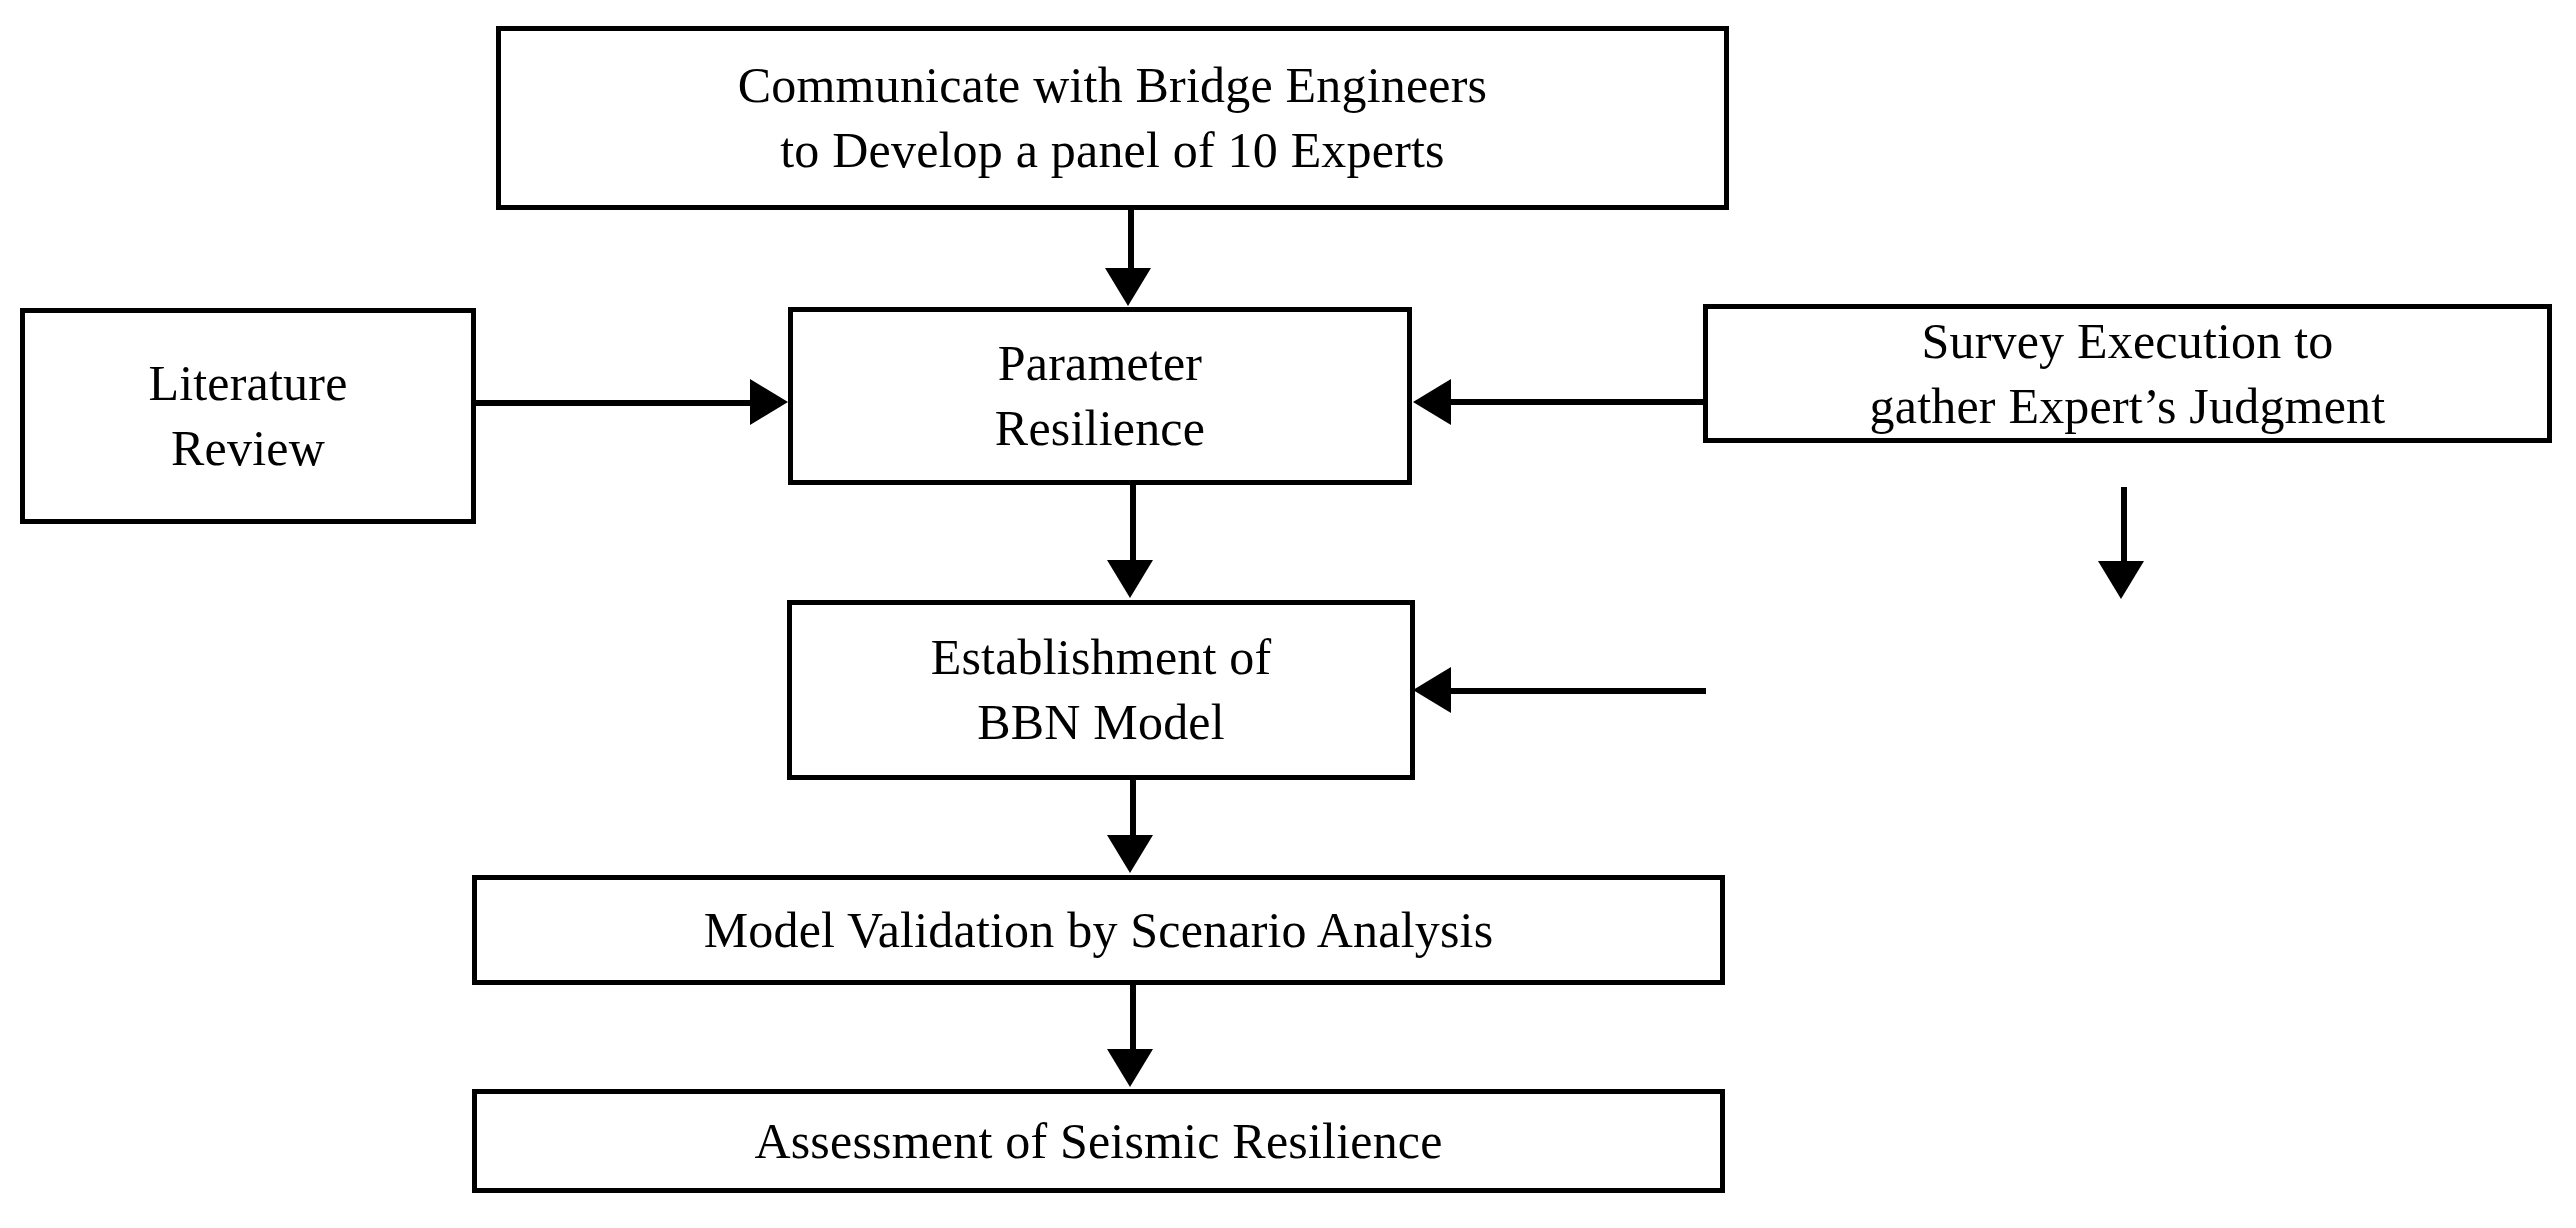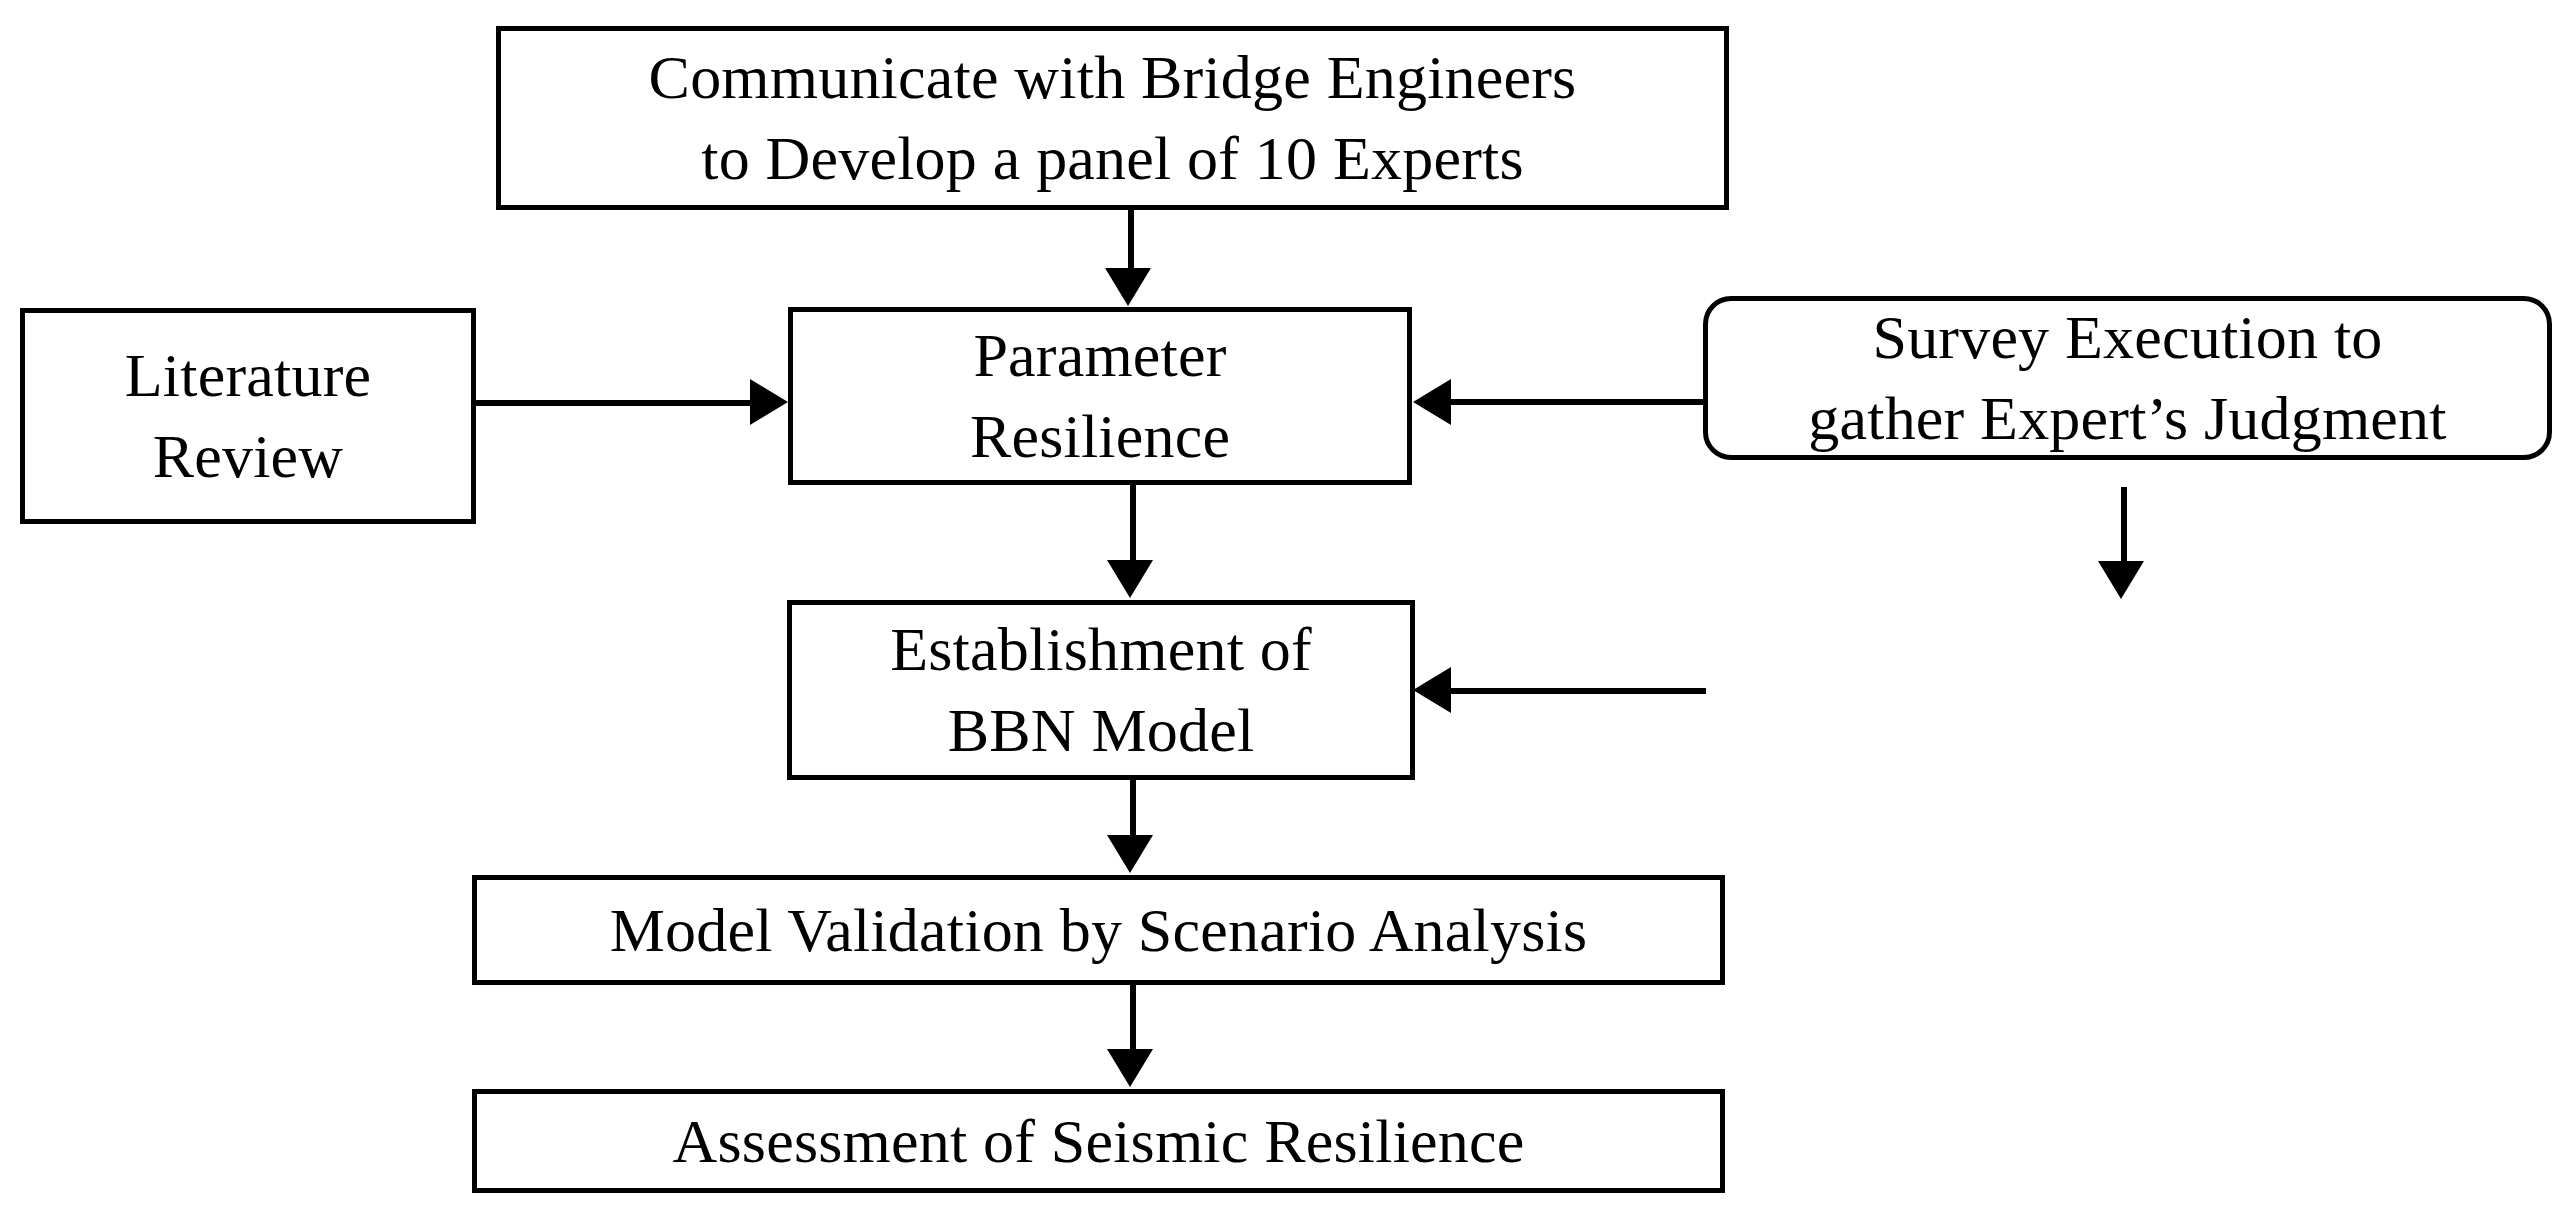--- a/index.html
+++ b/index.html
@@ -18,35 +18,35 @@
   .node {
     position: absolute;
     box-sizing: border-box;
     border: 5.6px solid #000000;
     background: #ffffff;
     display: flex;
     align-items: center;
     justify-content: center;
     text-align: center;
     color: #000000;
-    font-size: 62px;
+    font-size: 50px;
     line-height: 1.30;
     letter-spacing: 0.2px;
     padding: 0 11.2px;
   }
   .node .txt {
     display: block;
     white-space: pre-line;
   }
 
   
   #n-communicate   { left: 496px;  top: 26px;   width: 1233px; height: 184px; }
   #n-literature    { left: 20px;   top: 308px;  width: 456px;  height: 216px; }
   #n-parameter     { left: 788px;  top: 307px;  width: 624px;  height: 178px; }
-  #n-survey        { left: 1703px; top: 296px;  width: 849px; height: 164px; border-radius: 28px; }
+  #n-survey        { left: 1703px; top: 304px;  width: 849px; height: 139px; }
   #n-bbn           { left: 787px;  top: 600px;  width: 628px;  height: 180px; }
   #n-prior         { left: 1703px; top: 600px;  width: 849px; height: 178px; }
   #n-validation    { left: 472px;  top: 875px; width: 1253px; height: 110px; }
   #n-assessment    { left: 472px;  top: 1089px; width: 1253px; height: 104px; }
 
   
   .conn { position: absolute; }
   .vline {
     position: absolute;
     width: 5.6px;

